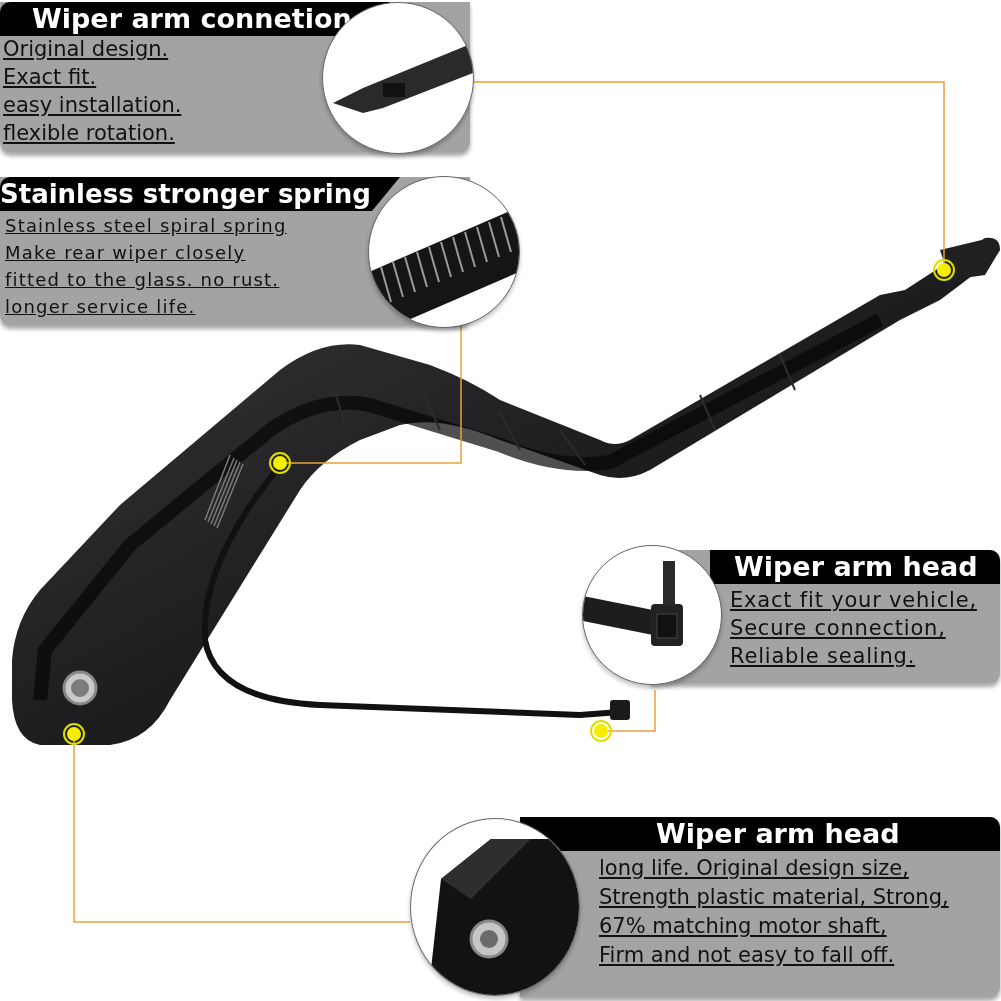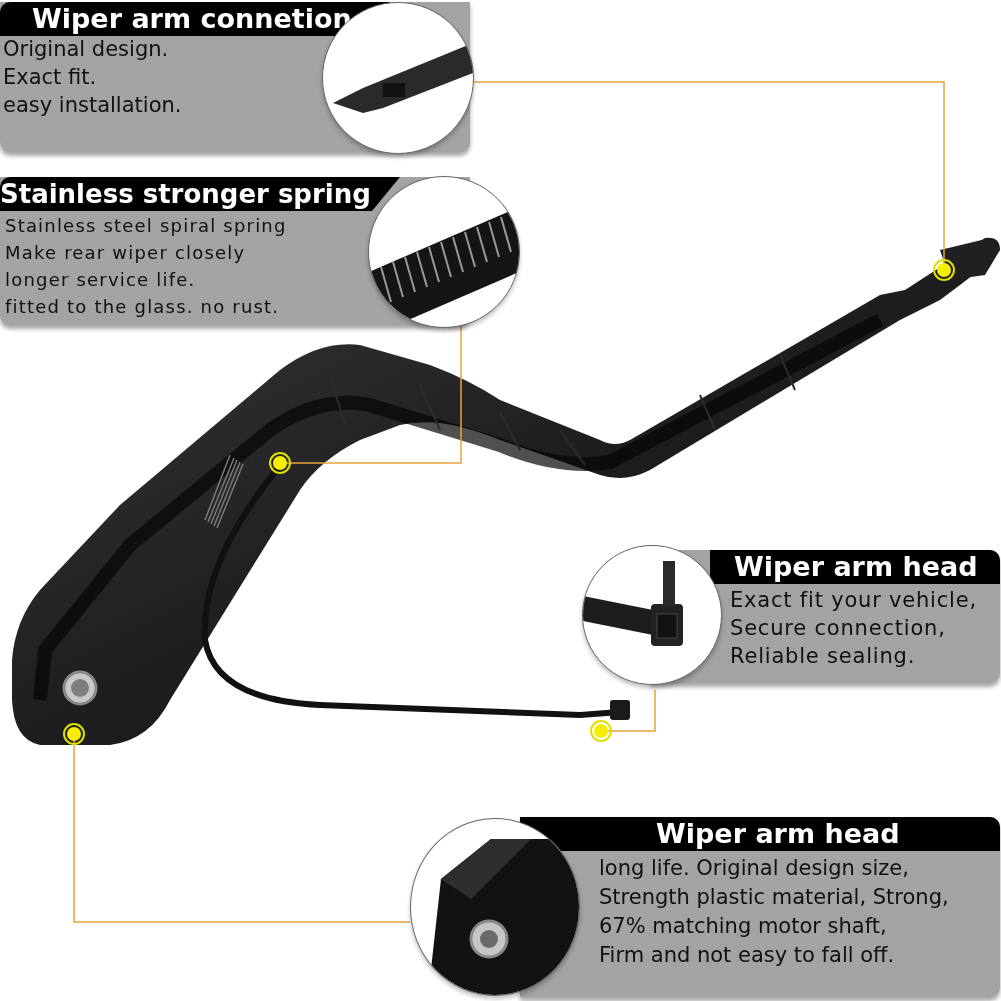--- a/index.html
+++ b/index.html
@@ -15,21 +15,21 @@
       position: absolute; background: #a3a3a3;
       border-radius: 0 0 10px 10px;
       box-shadow: 0 4px 4px rgba(0,0,0,0.35);
     }
     .panel .bar {
       position: absolute; left: 0; top: 0; height: 34px; background: #000;
       border-radius: 10px 0 0 0; color: #fff; font-weight: bold;
       font-size: 27px; line-height: 34px; white-space: nowrap;
     }
     .panel .lines { position: absolute; left: 0; }
-    .panel .line { display: block; white-space: nowrap; }
+    .panel .line { display: block; white-space: nowrap; text-decoration: underline; }
 
     .p1 { left: 0; top: 2px; width: 470px; height: 150px; }
     .p1 .bar { width: 362px; padding-left: 32px; box-sizing: border-box; border-radius: 10px 0 0 0; }
     .p1 .bar::after { content:""; position:absolute; right:-28px; top:0; border-top:34px solid #000; border-right:28px solid transparent; }
     .p1 .lines { top: 33px; left: 3px; font-size: 21px; line-height: 28px; }
 
     .p2 { left: 0; top: 177px; width: 470px; height: 148px; }
     .p2 .bar { width: 372px; box-sizing: border-box; font-size: 26px; }
     .p2 .bar::after { content:""; position:absolute; right:-28px; top:0; border-top:34px solid #000; border-right:28px solid transparent; }
     .p2 .lines { top: 35px; left: 5px; font-size: 18px; line-height: 27px; letter-spacing: 1.2px; }
@@ -113,36 +113,37 @@
         </g>
     </g>
   </svg>
 
   <div class="panel p1">
     <div class="bar">Wiper arm connetion</div>
     <div class="lines">
       <span class="line">Original design.</span>
       <span class="line">Exact fit.</span>
       <span class="line">easy installation.</span>
+      <span class="line">flexible rotation.</span>
     </div>
   </div>
   <div class="zoom-circle" style="left:322px;top:2px;width:150px;height:150px;">
     <svg viewBox="0 0 150 150">
         <path d="M10,100 L40,85 L150,40 L150,70 L60,105 L40,110 Z" fill="#2a2a2c"></path>
         <rect x="60" y="80" width="22" height="14" fill="#111"></rect>
       </svg>
   </div>
 
   <div class="panel p2">
     <div class="bar">Stainless stronger spring</div>
     <div class="lines">
       <span class="line">Stainless steel spiral spring</span>
       <span class="line">Make rear wiper closely</span>
+      <span class="line">fitted to the glass. no rust.</span>
       <span class="line">longer service life.</span>
-      <span class="line">fitted to the glass. no rust.</span>
     </div>
   </div>
   <div class="zoom-circle" style="left:368px;top:176px;width:150px;height:150px;">
     <svg viewBox="0 0 150 150">
       <path d="M0,95 L150,30 L150,95 L0,160 Z" fill="#151515"></path>
       <g stroke="#9a9a9a" stroke-width="2">
         <line x1="10" y1="130" x2="0" y2="95"></line>
           <line x1="22" y1="125" x2="12" y2="90"></line>
           <line x1="34" y1="120" x2="24" y2="85"></line>
         <line x1="46" y1="115" x2="36" y2="80"></line>

